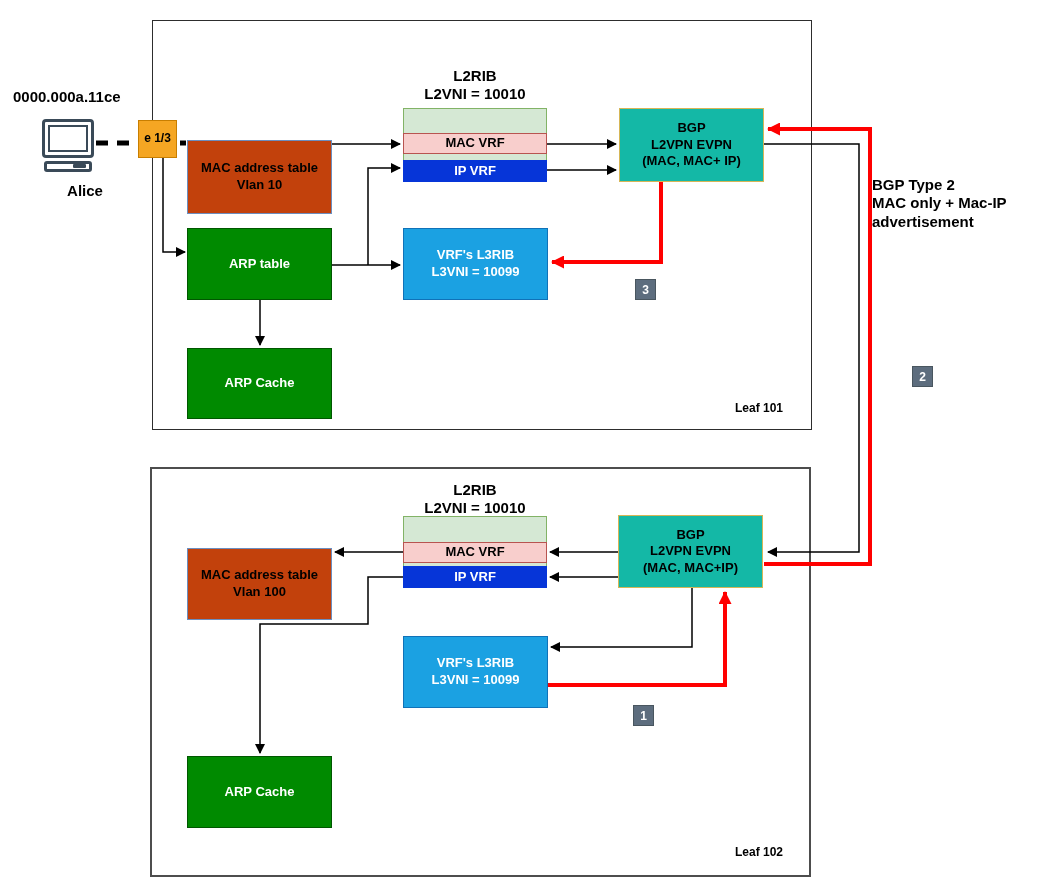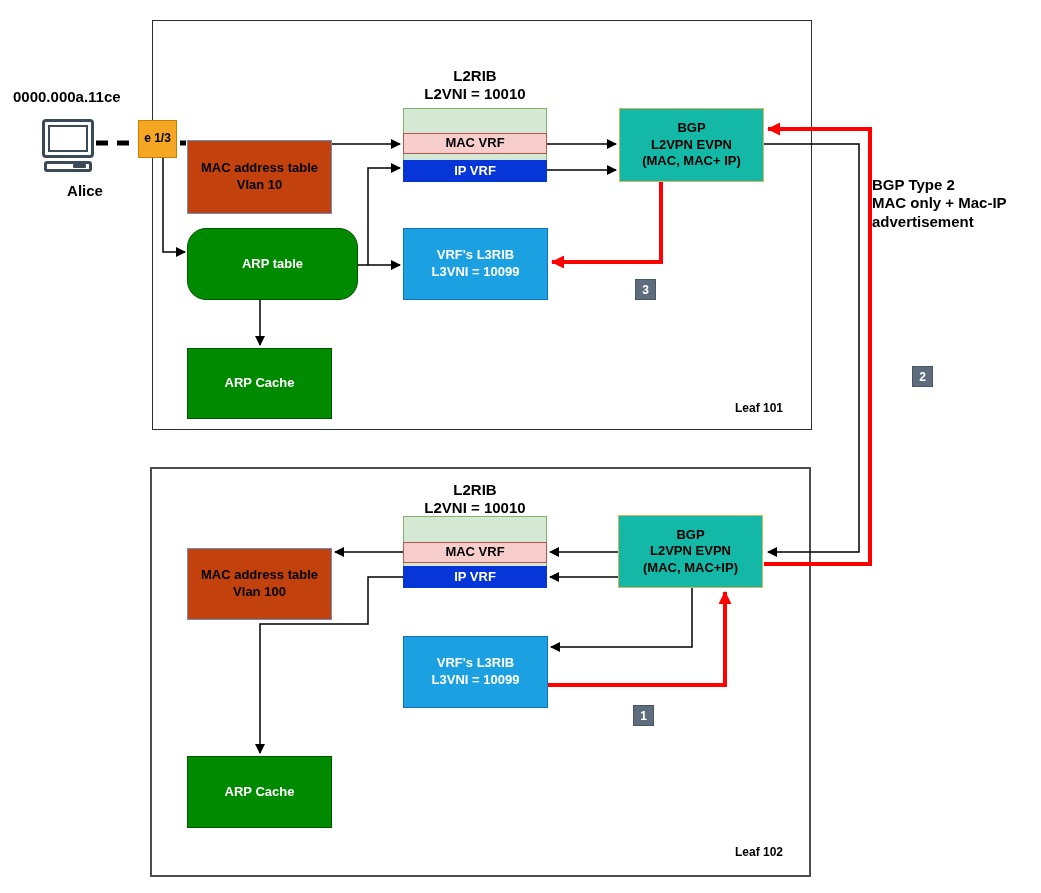--- a/index.html
+++ b/index.html
@@ -118,21 +118,21 @@
   <div class="freetext" style="left:400px;top:67px;width:150px;text-align:center;">L2RIB
 L2VNI = 10010</div>
   <div class="box lightblue" style="left:187px;top:108px;width:145px;height:74px;">MAC address table
 Vlan 10</div>
   <div class="box greenstack" style="left:403px;top:108px;width:144px;height:74px;"></div>
   <div class="box pinkband" style="left:403px;top:133px;width:144px;height:21px;">MAC VRF</div>
   <div class="box blueband" style="left:403px;top:160px;width:144px;height:22px;">IP VRF</div>
   <div class="box yellowbox" style="left:619px;top:108px;width:145px;height:74px;">BGP
 L2VPN EVPN
 (MAC, MAC+ IP)</div>
-  <div class="box greenbox" style="left:187px;top:228px;width:171px;height:72px;border-radius:19px;">ARP table</div>
+  <div class="box greenbox" style="left:187px;top:228px;width:145px;height:72px;">ARP table</div>
   <div class="box cyanbox" style="left:403px;top:228px;width:145px;height:72px;">VRF's L3RIB
 L3VNI = 10099</div>
   <div class="box greenbox" style="left:187px;top:348px;width:145px;height:71px;">ARP Cache</div>
   <div class="badge" style="left:635px;top:279px;">3</div>
   <div class="container-label" style="left:735px;top:401px;">Leaf 101</div>
 
   <div class="freetext" style="left:400px;top:481px;width:150px;text-align:center;">L2RIB
 L2VNI = 10010</div>
   <div class="box lightblue" style="left:187px;top:516px;width:145px;height:72px;">MAC address table
 Vlan 100</div>

